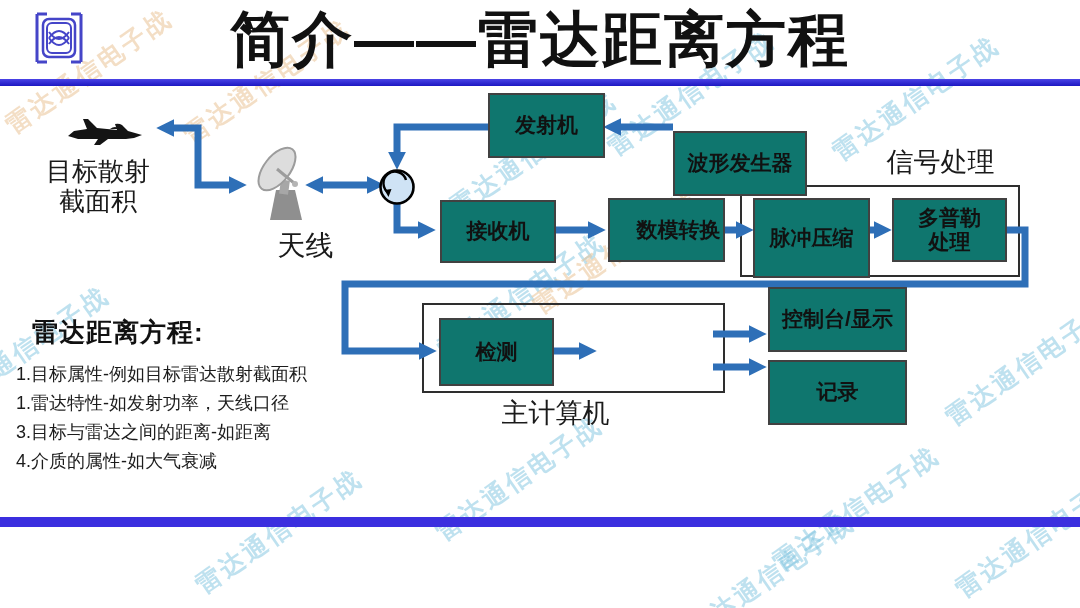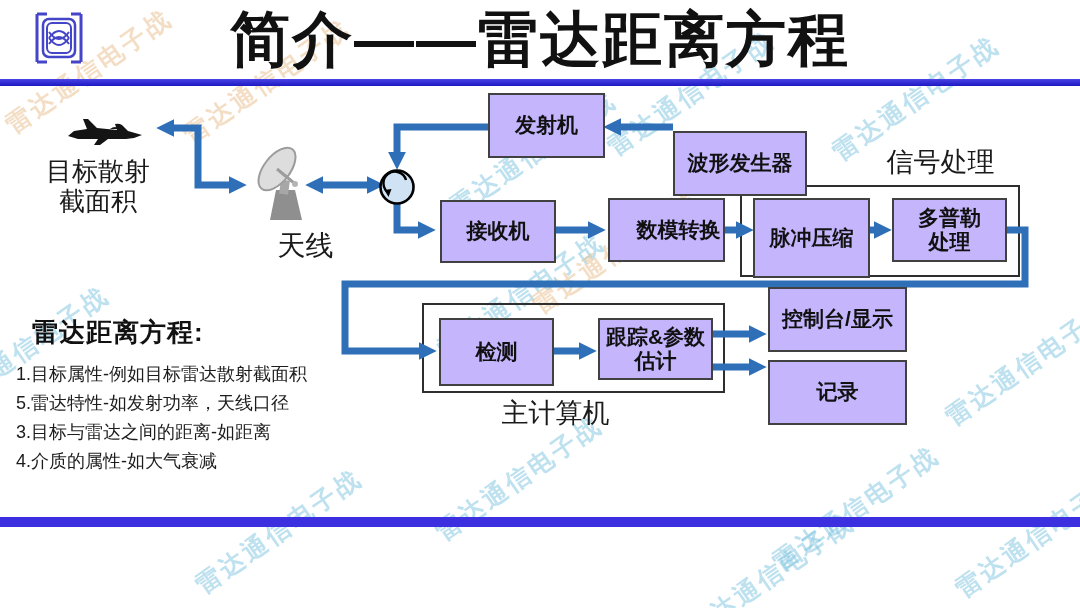--- a/index.html
+++ b/index.html
@@ -12,21 +12,21 @@
   .wm-tan{color:rgba(233,195,150,0.55);}
   
   .title{position:absolute;left:0;right:0;top:0px;text-align:center;font-size:60px;
          font-weight:bold;letter-spacing:2px;z-index:3;}
   .rule-top{position:absolute;left:0;top:79px;width:1080px;height:7px;
             background:linear-gradient(180deg,#4a43e6,#1d18c2);z-index:3;}
   .rule-bottom{position:absolute;left:0;top:517px;width:1080px;height:10px;
                background:#3b2fdf;z-index:3;}
   .logo{position:absolute;left:33px;top:10px;z-index:3;}
   
-  .blk{position:absolute;background:#c4b5fd;border:2px solid #414141;box-sizing:border-box;
+  .blk{position:absolute;background:#0f766e;border:2px solid #414141;box-sizing:border-box;
        display:flex;align-items:center;justify-content:center;text-align:center;
        font-weight:bold;font-size:21px;line-height:1.15;white-space:pre-line;z-index:3;}
   #b-transmitter{left:488px;top:93px;width:117px;height:65px;}
   #b-waveform{left:673px;top:95px;width:134px;height:65px;margin-top:36px;}
   #b-receiver{left:440px;top:200px;width:116px;height:63px;}
   #b-adc{left:608px;top:198px;width:117px;height:64px;padding-left:24px;}
   #b-pulse{left:753px;top:198px;width:117px;height:80px;}
   #b-doppler{left:892px;top:198px;width:115px;height:64px;}
   #b-detection{left:439px;top:318px;width:115px;height:68px;}
   #b-tracking{left:598px;top:318px;width:115px;height:62px;}
@@ -133,32 +133,30 @@
   </svg>
 
   <div class="blk" id="b-transmitter">发射机</div>
   <div class="blk" id="b-waveform">波形发生器</div>
   <div class="blk" id="b-receiver">接收机</div>
   <div class="blk" id="b-adc">数模转换</div>
   <div class="blk" id="b-pulse">脉冲压缩</div>
   <div class="blk" id="b-doppler">多普勒
 处理</div>
   <div class="blk" id="b-detection">检测</div>
-  <div class="blk" id="b-tracking">跟踪&amp;参数
-估计</div>
   <div class="blk" id="b-console">控制台/显示</div>
   <div class="blk" id="b-record">记录</div>
 
   <div class="lbl" id="l-signal">信号处理</div>
   <div class="lbl" id="l-main">主计算机</div>
   <div class="lbl" id="l-antenna">天线</div>
   <div class="lbl" id="l-rcs">目标散射
 截面积</div>
 
   <div class="notes">
     <h3>雷达距离方程:</h3>
     <div>1.目标属性-例如目标雷达散射截面积</div>
-    <div>5.雷达特性-如发射功率，天线口径</div>
+    <div>1.雷达特性-如发射功率，天线口径</div>
     <div>3.目标与雷达之间的距离-如距离</div>
     <div>4.介质的属性-如大气衰减</div>
   </div>
 
 </div>
 
 </body></html>

